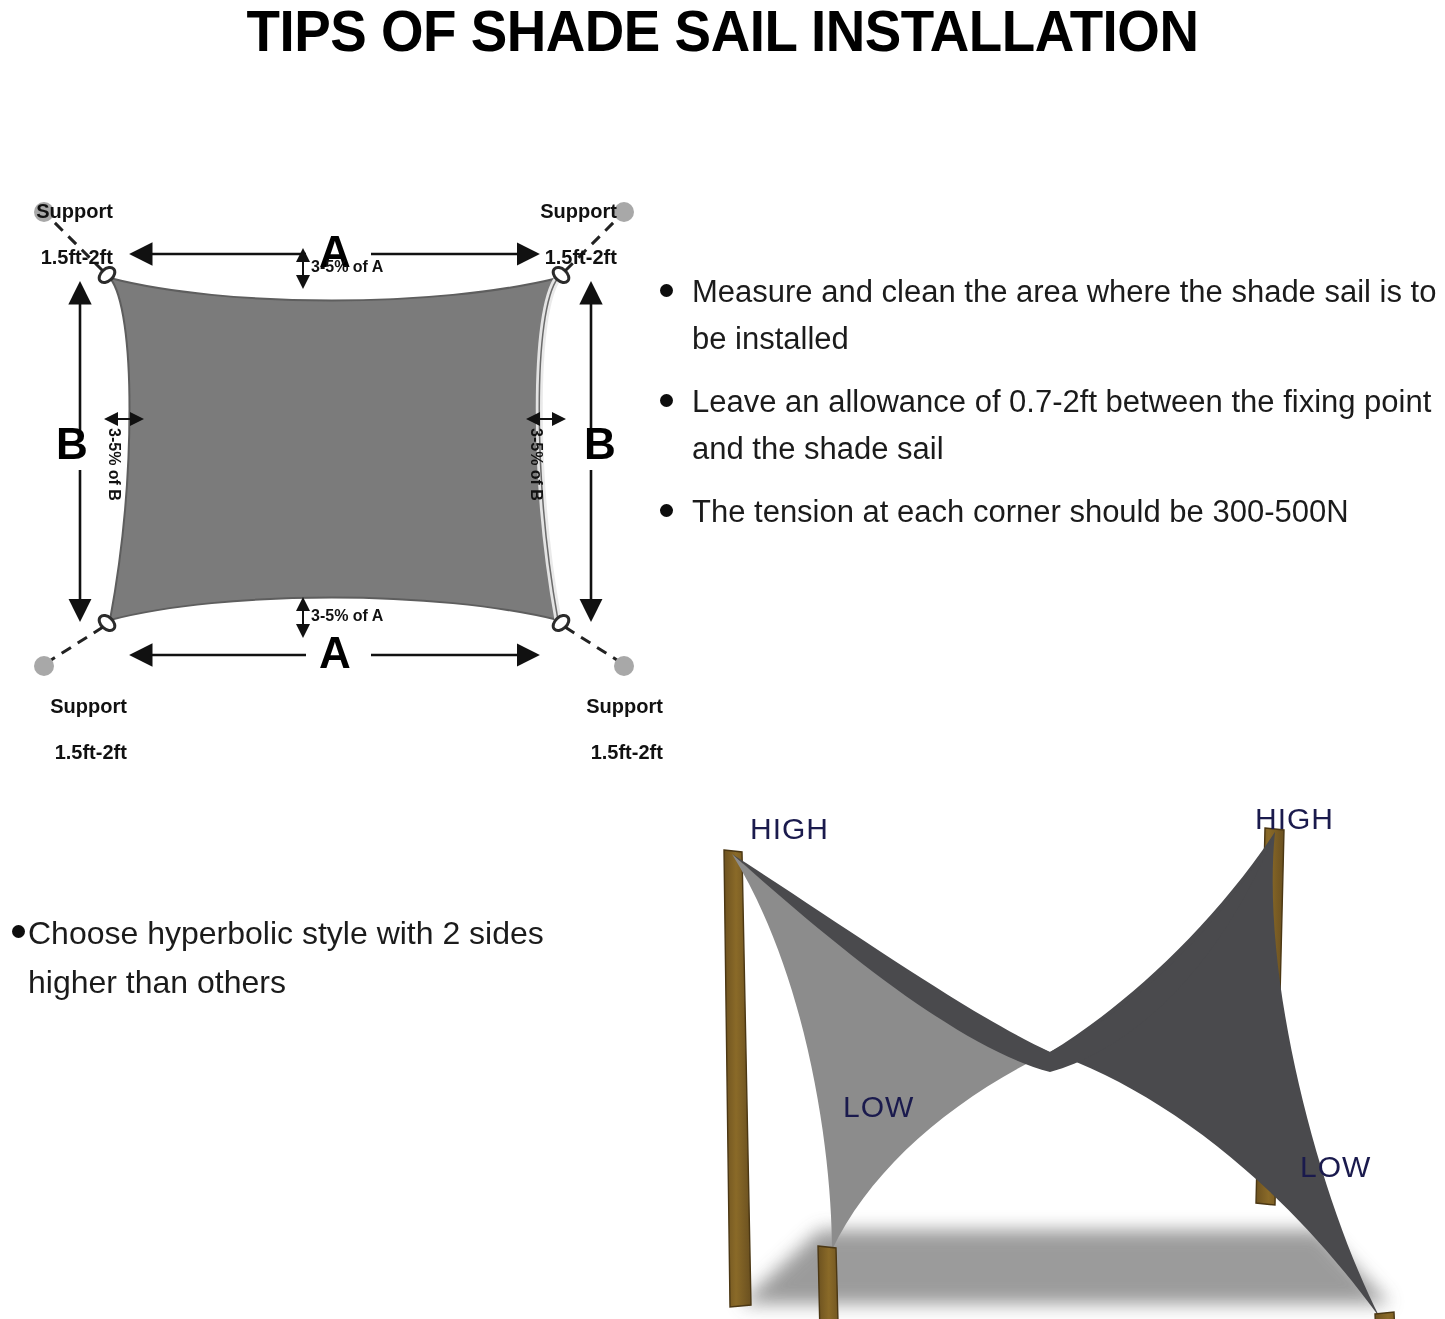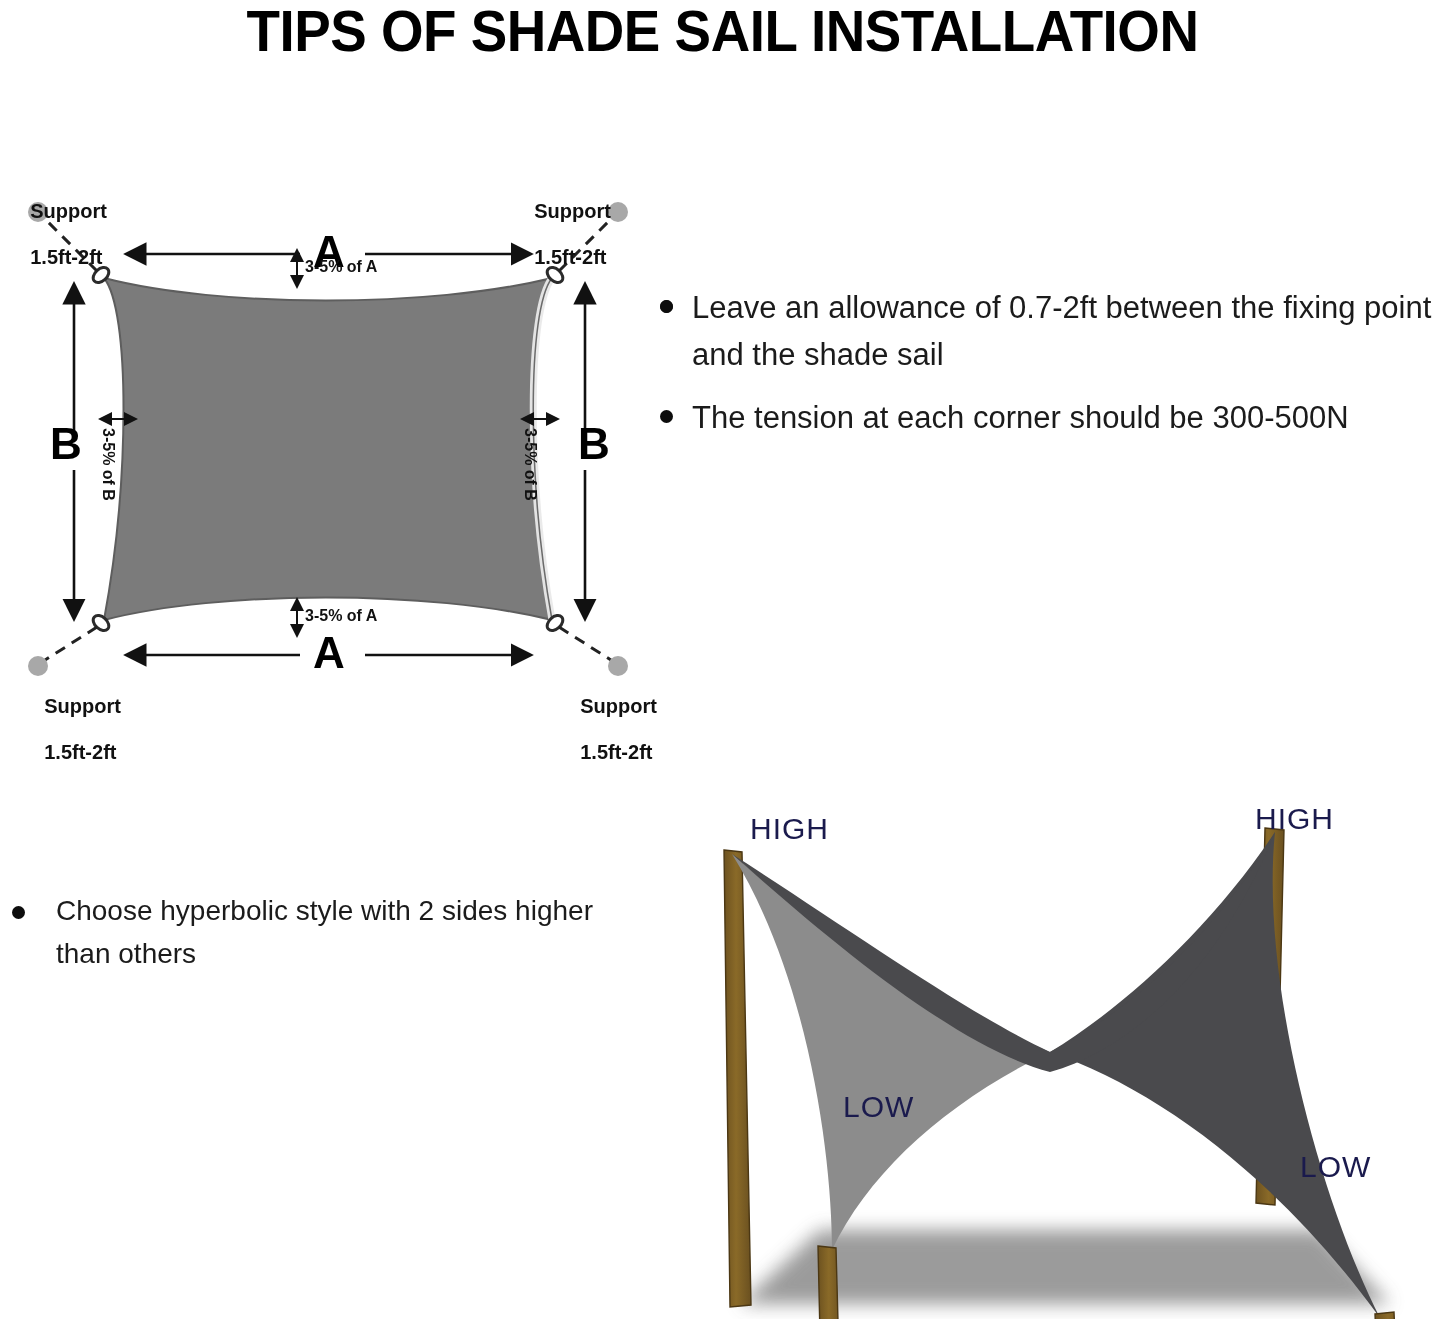--- a/index.html
+++ b/index.html
@@ -22,41 +22,41 @@
   #tips-list{position:absolute;left:648px;top:268px;width:800px;}
   #benefits-list{position:absolute;left:0px;top:890px;width:620px;}
   #diagram-hyper{left:620px;top:780px;width:825px;height:539px;}
 
   
   ul.bullets{list-style:none;margin:0;padding:0;}
   ul.bullets li{
     position:relative;padding-left:44px;margin-bottom:16px;
     font-size:31px;line-height:1.52;color:#1b1b1b;
   }
-  #benefits-list ul.bullets li{font-size:28px;line-height:1.52;padding-left:56px;margin-bottom:16px;}
+  #benefits-list ul.bullets li{font-size:32px;line-height:1.52;padding-left:28px;margin-bottom:16px;margin-top:19px;}
   ul.bullets li .dot{
     position:absolute;left:12px;top:16px;width:13px;height:13px;
     background:#0d0d0d;border-radius:50%;
   }
 
   
   .lbl{position:absolute;font-size:19px;font-weight:bold;color:#111;line-height:1.15;white-space:pre;}
   .lbl.sup{font-weight:bold;font-size:20px;}
   .big{position:absolute;font-size:44px;font-weight:bold;color:#000;line-height:1;}
   .pct{position:absolute;font-size:16px;font-weight:bold;color:#111;white-space:nowrap;}
   .pct.vert{transform-origin:left top;transform:rotate(90deg);}
 
   svg{display:block;}
 </style>
 </head>
 <body>
 
 <div id="title">TIPS OF SHADE SAIL INSTALLATION</div>
 
-<div class="panel" id="diagram-rect" style="left:0px;top:150px;width:660px;height:580px;">
+<div class="panel" id="diagram-rect" style="left:6px;top:150px;width:660px;height:580px;text-align:right;">
 
   <svg width="660" height="580" viewBox="0 0 660 580">
 
     <path d="M 104 128
              C 130 160, 130 330, 104 470
              C 220 440, 430 440, 552 470
              C 527 330, 527 160, 552 128
              C 430 158, 220 158, 104 128 Z" fill="#7b7b7b" stroke="#5e5e5e" stroke-width="2"></path>
 
     <path d="M 552 128 C 527 160, 527 330, 552 470" fill="none" stroke="#e9e9e9" stroke-width="7" opacity="0.95"></path>
@@ -146,20 +146,21 @@
   <div class="pct" style="left:305px;top:108px;">3-5% of A</div>
   <div class="pct" style="left:305px;top:457px;">3-5% of A</div>
   <div class="pct vert" style="left:117px;top:278px;">3-5% of B</div>
   <div class="pct vert" style="left:539px;top:278px;">3-5% of B</div>
 </div>
 
 <div id="tips-list">
   <ul class="bullets">
     <li>
       <span class="dot"></span>
+      <span>Measure and clean the area where the shade sail is to be installed</span>
     </li>
     <li>
       <span class="dot"></span>
       <span>Leave an allowance of 0.7-2ft between the fixing point and the shade sail</span>
     </li>
     <li>
       <span class="dot"></span>
       <span>The tension at each corner should be 300-500N</span>
     </li>
   </ul>

